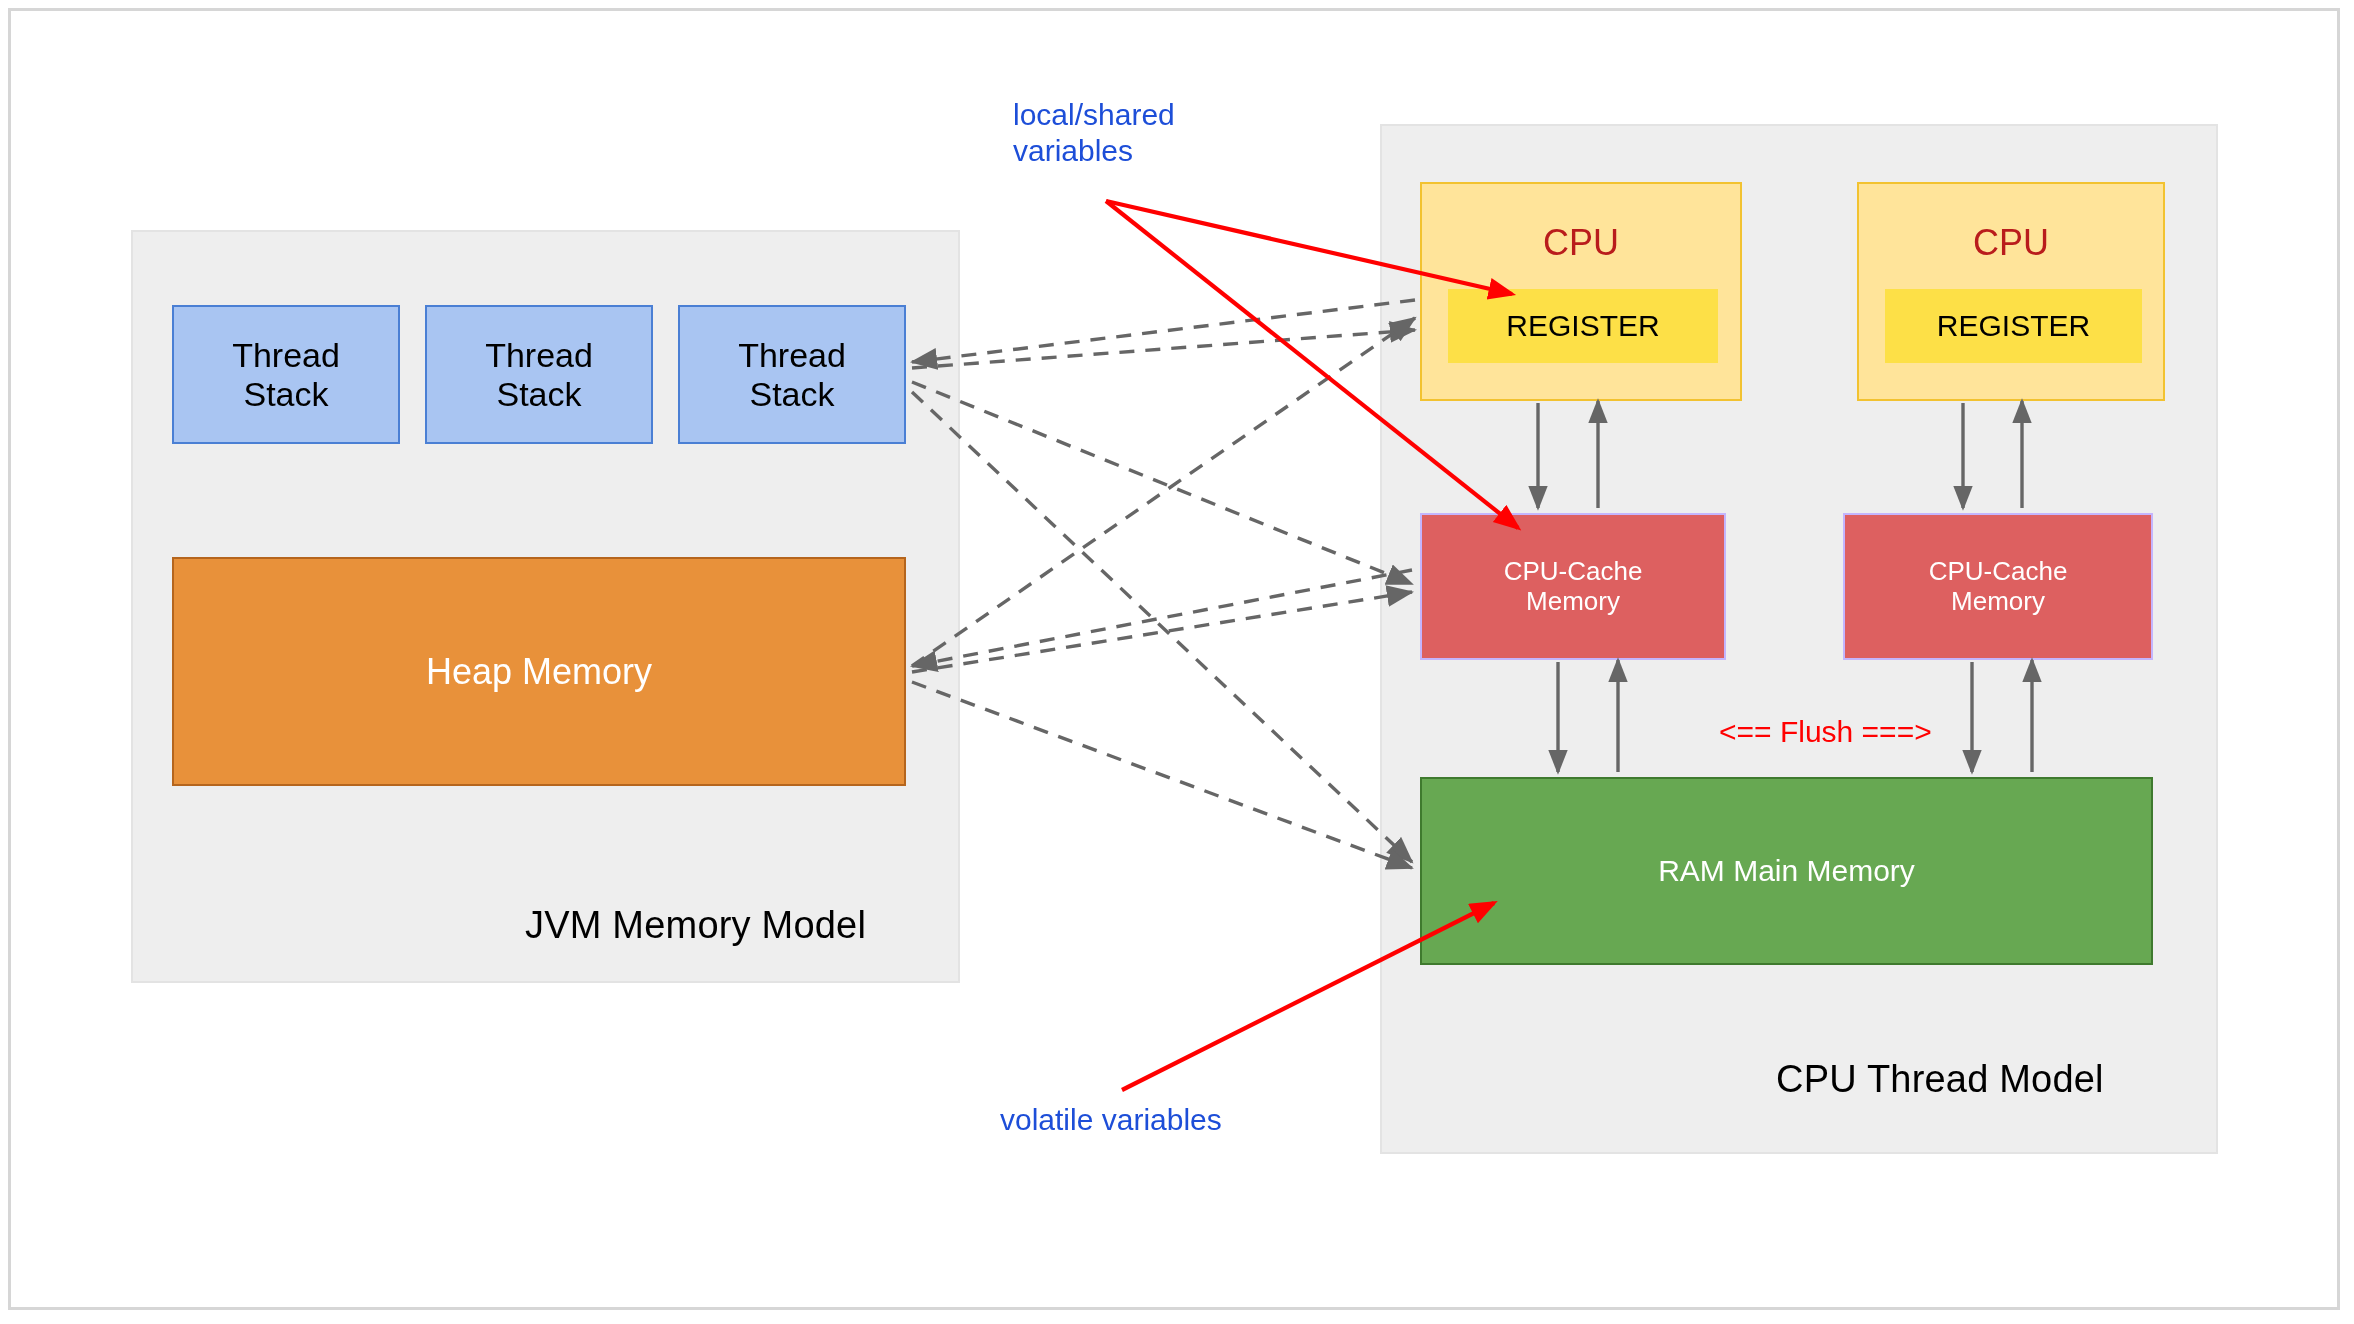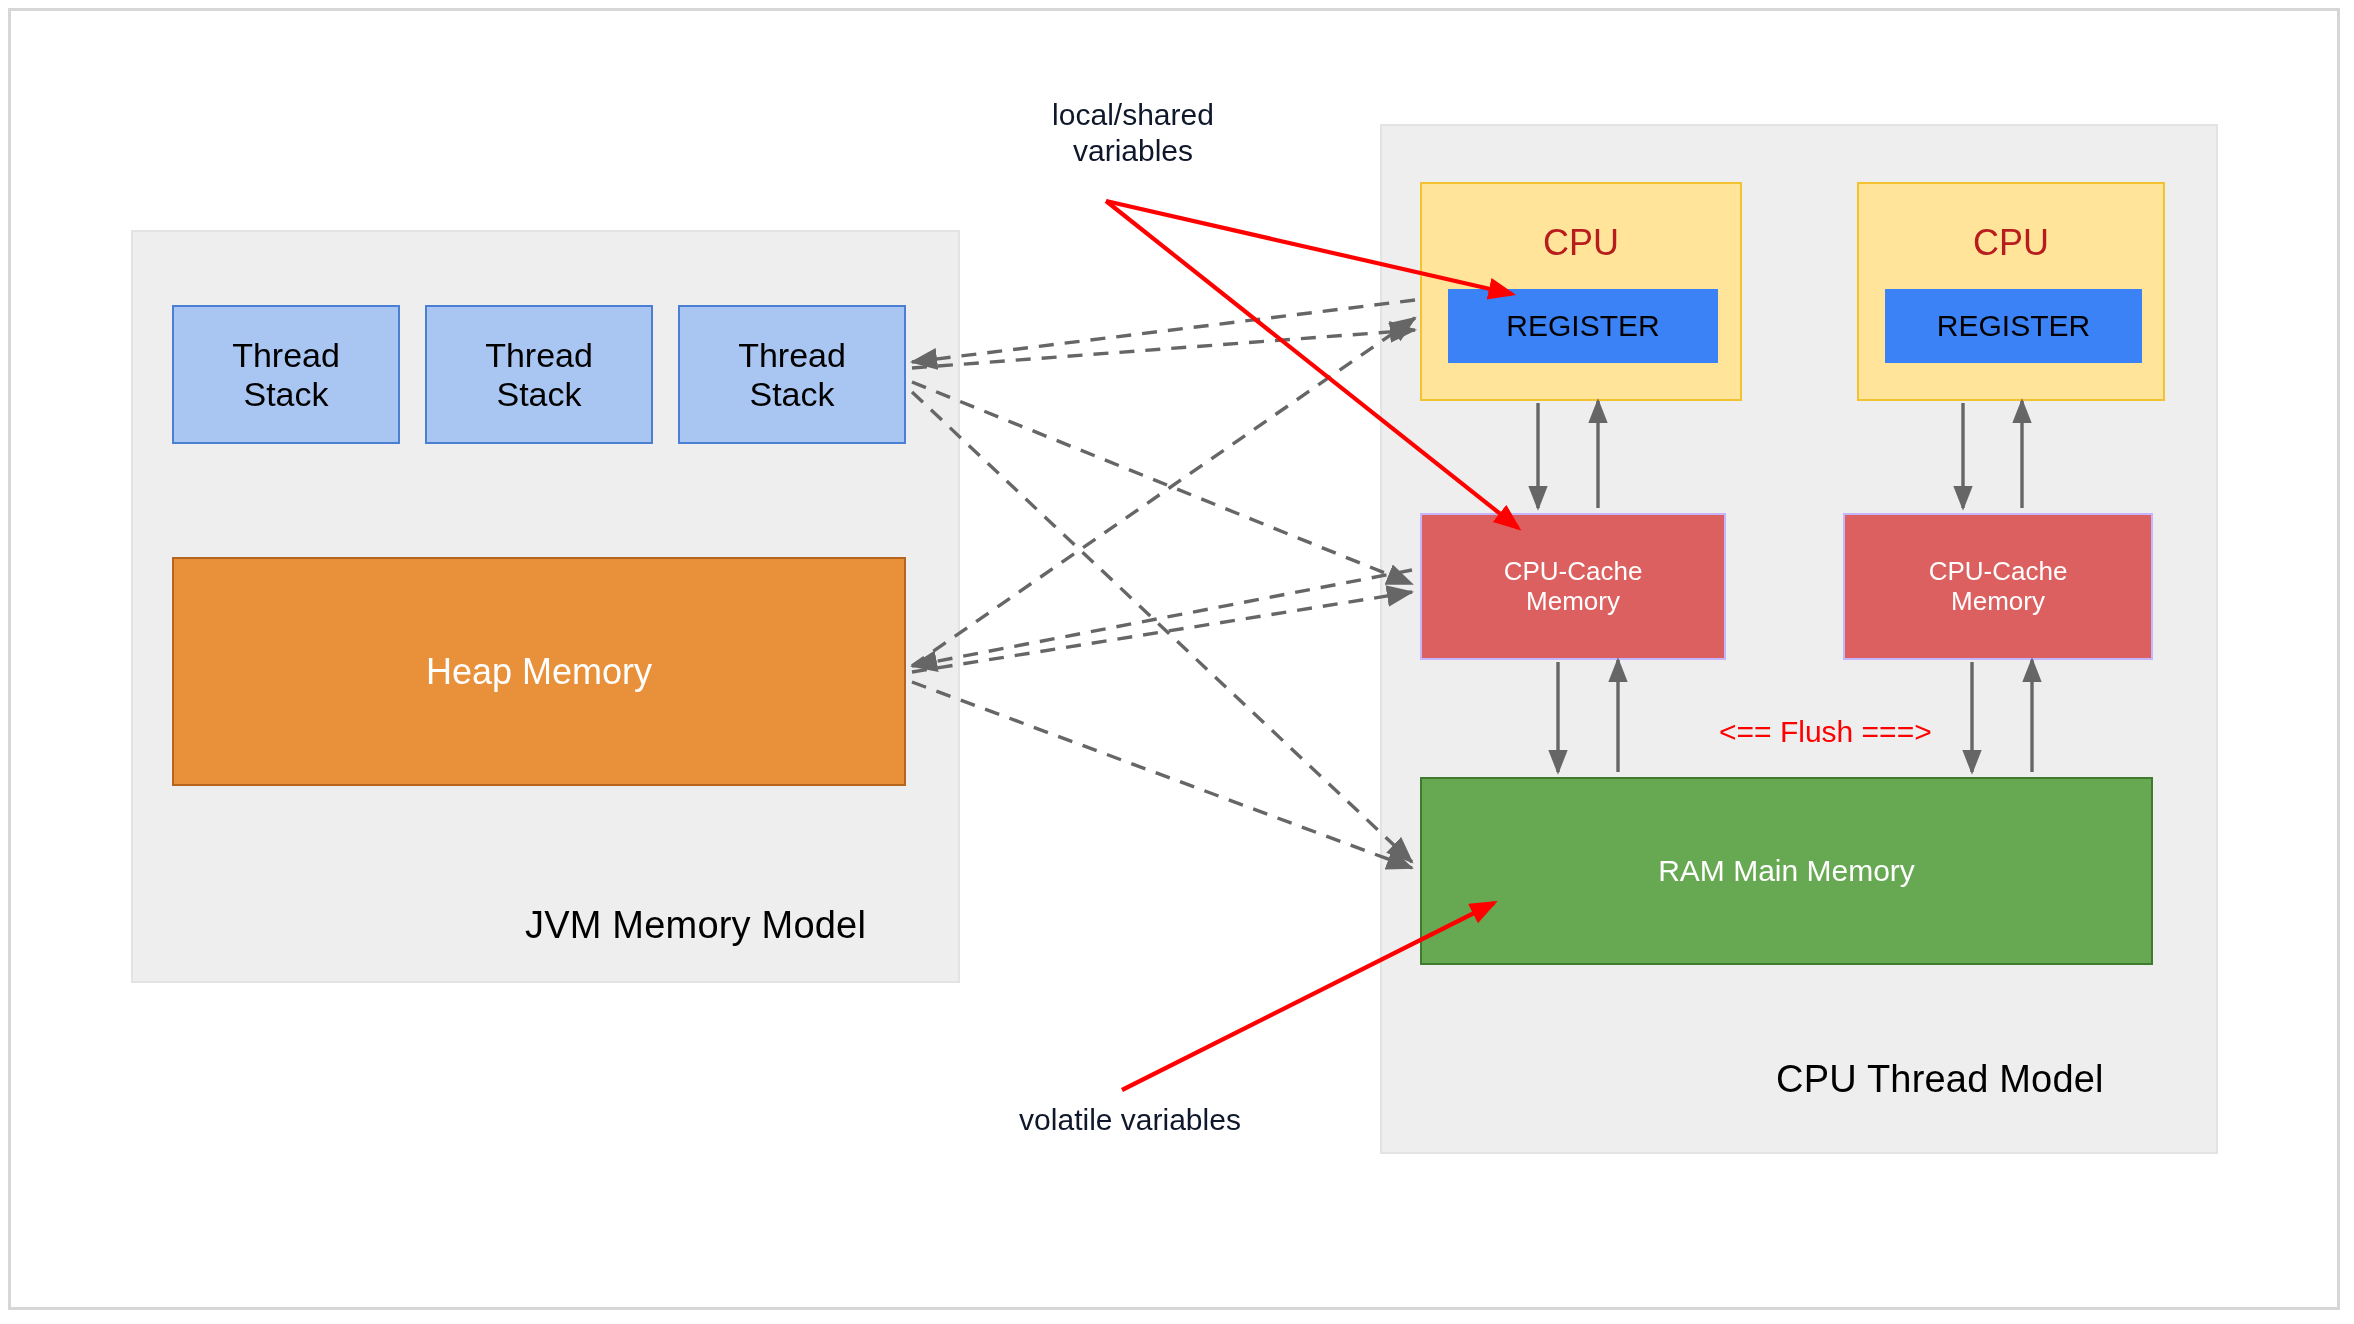--- a/index.html
+++ b/index.html
@@ -76,21 +76,21 @@
     left: 0;
     right: 0;
     top: 22px;
     text-align: center;
     font-size: 36px;
     color: #b91c1c;
     margin-top: 16px;
   }
   .register {
     position: absolute;
-    background: #3b82f6;
+    background: #fde047;
     color: #000000;
     font-size: 30px;
     display: flex;
     align-items: center;
     justify-content: center;
   }
   .cache {
     background: #dd6060;
     border: 2px solid #c4b5fd;
     color: #ffffff;
@@ -98,23 +98,23 @@
   }
   .ram {
     background: #67a852;
     border: 2px solid #3f7a2e;
     color: #ffffff;
     font-size: 30px;
   }
 
   .red-label {
     position: absolute;
-    color: #0f172a;
-    font-size: 30px;
-    text-align: center;
+    color: #1d4ed8;
+    font-size: 30px;
+    text-align: left;
     line-height: 1.2;
     white-space: pre-line;
   }
   .flush-label {
     position: absolute;
     color: #ff0000;
     font-size: 30px;
     white-space: nowrap;
   }
 

